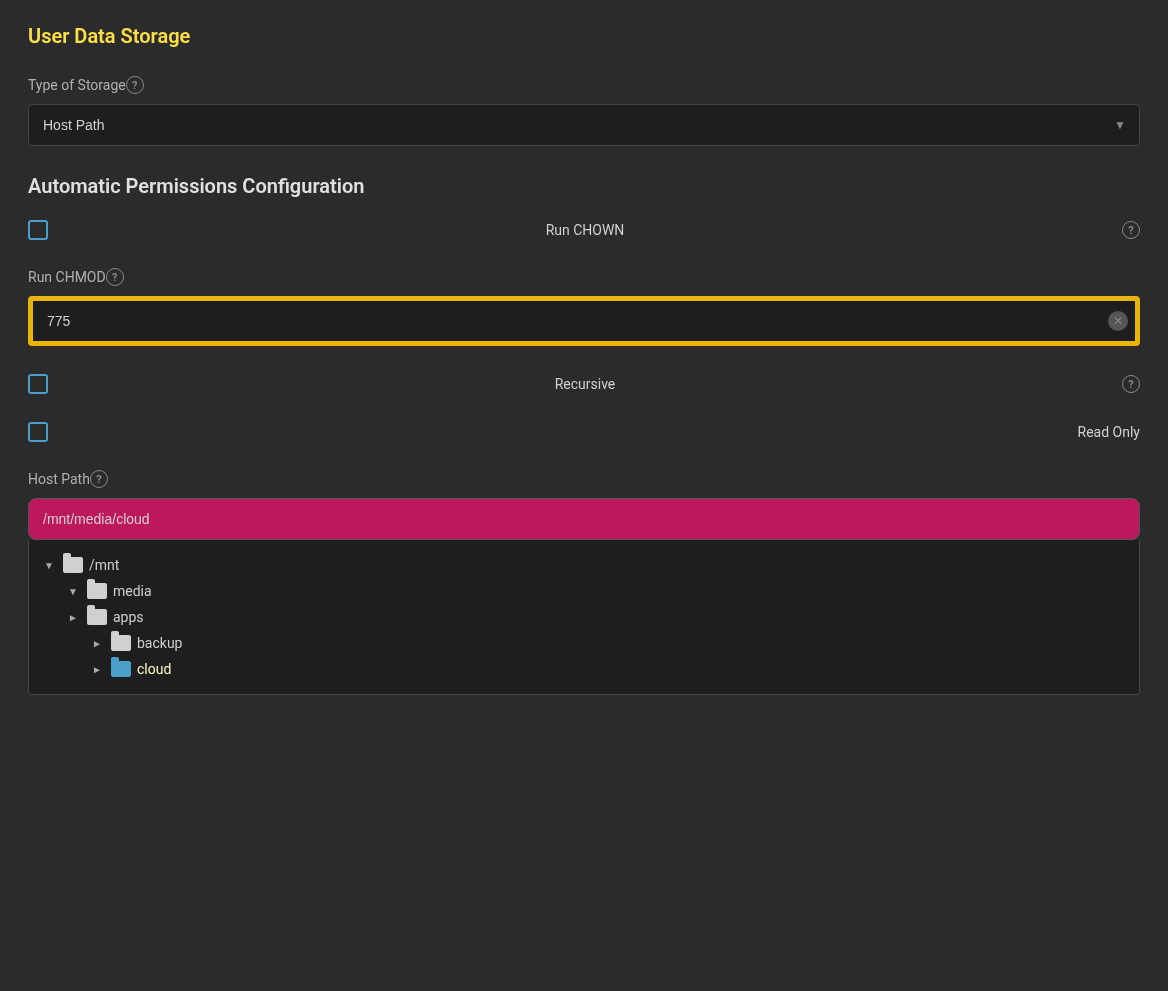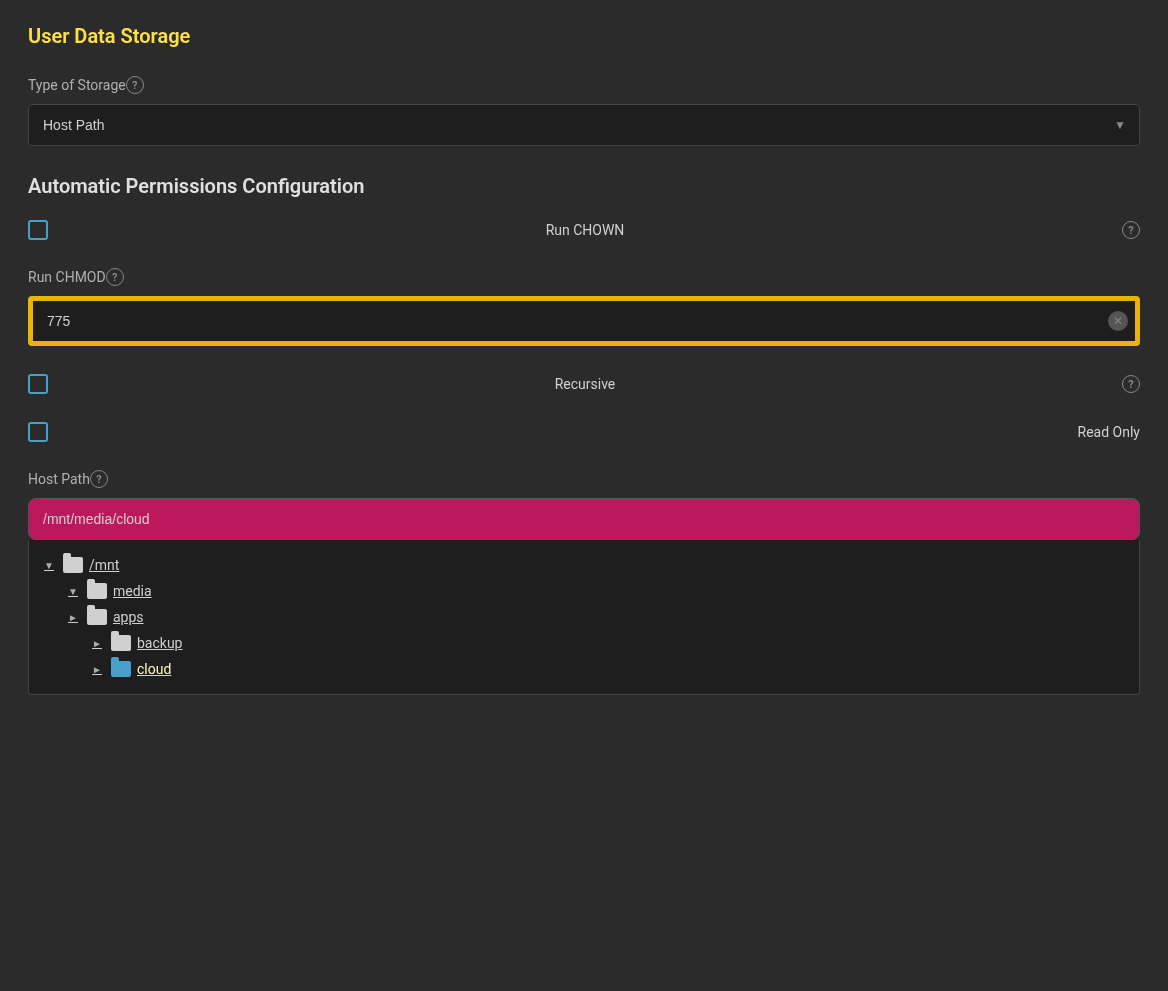--- a/index.html
+++ b/index.html
@@ -167,21 +167,20 @@
       padding: 12px 8px;
     }
 
     .tree-item {
       display: flex;
       align-items: center;
       gap: 6px;
       padding: 5px 4px;
       cursor: pointer;
       border-radius: 3px;
-      text-decoration: underline;
     }
 
     .tree-chevron {
       width: 16px;
       height: 16px;
       display: flex;
       align-items: center;
       justify-content: center;
       color: #aaa;
       font-size: 10px;

